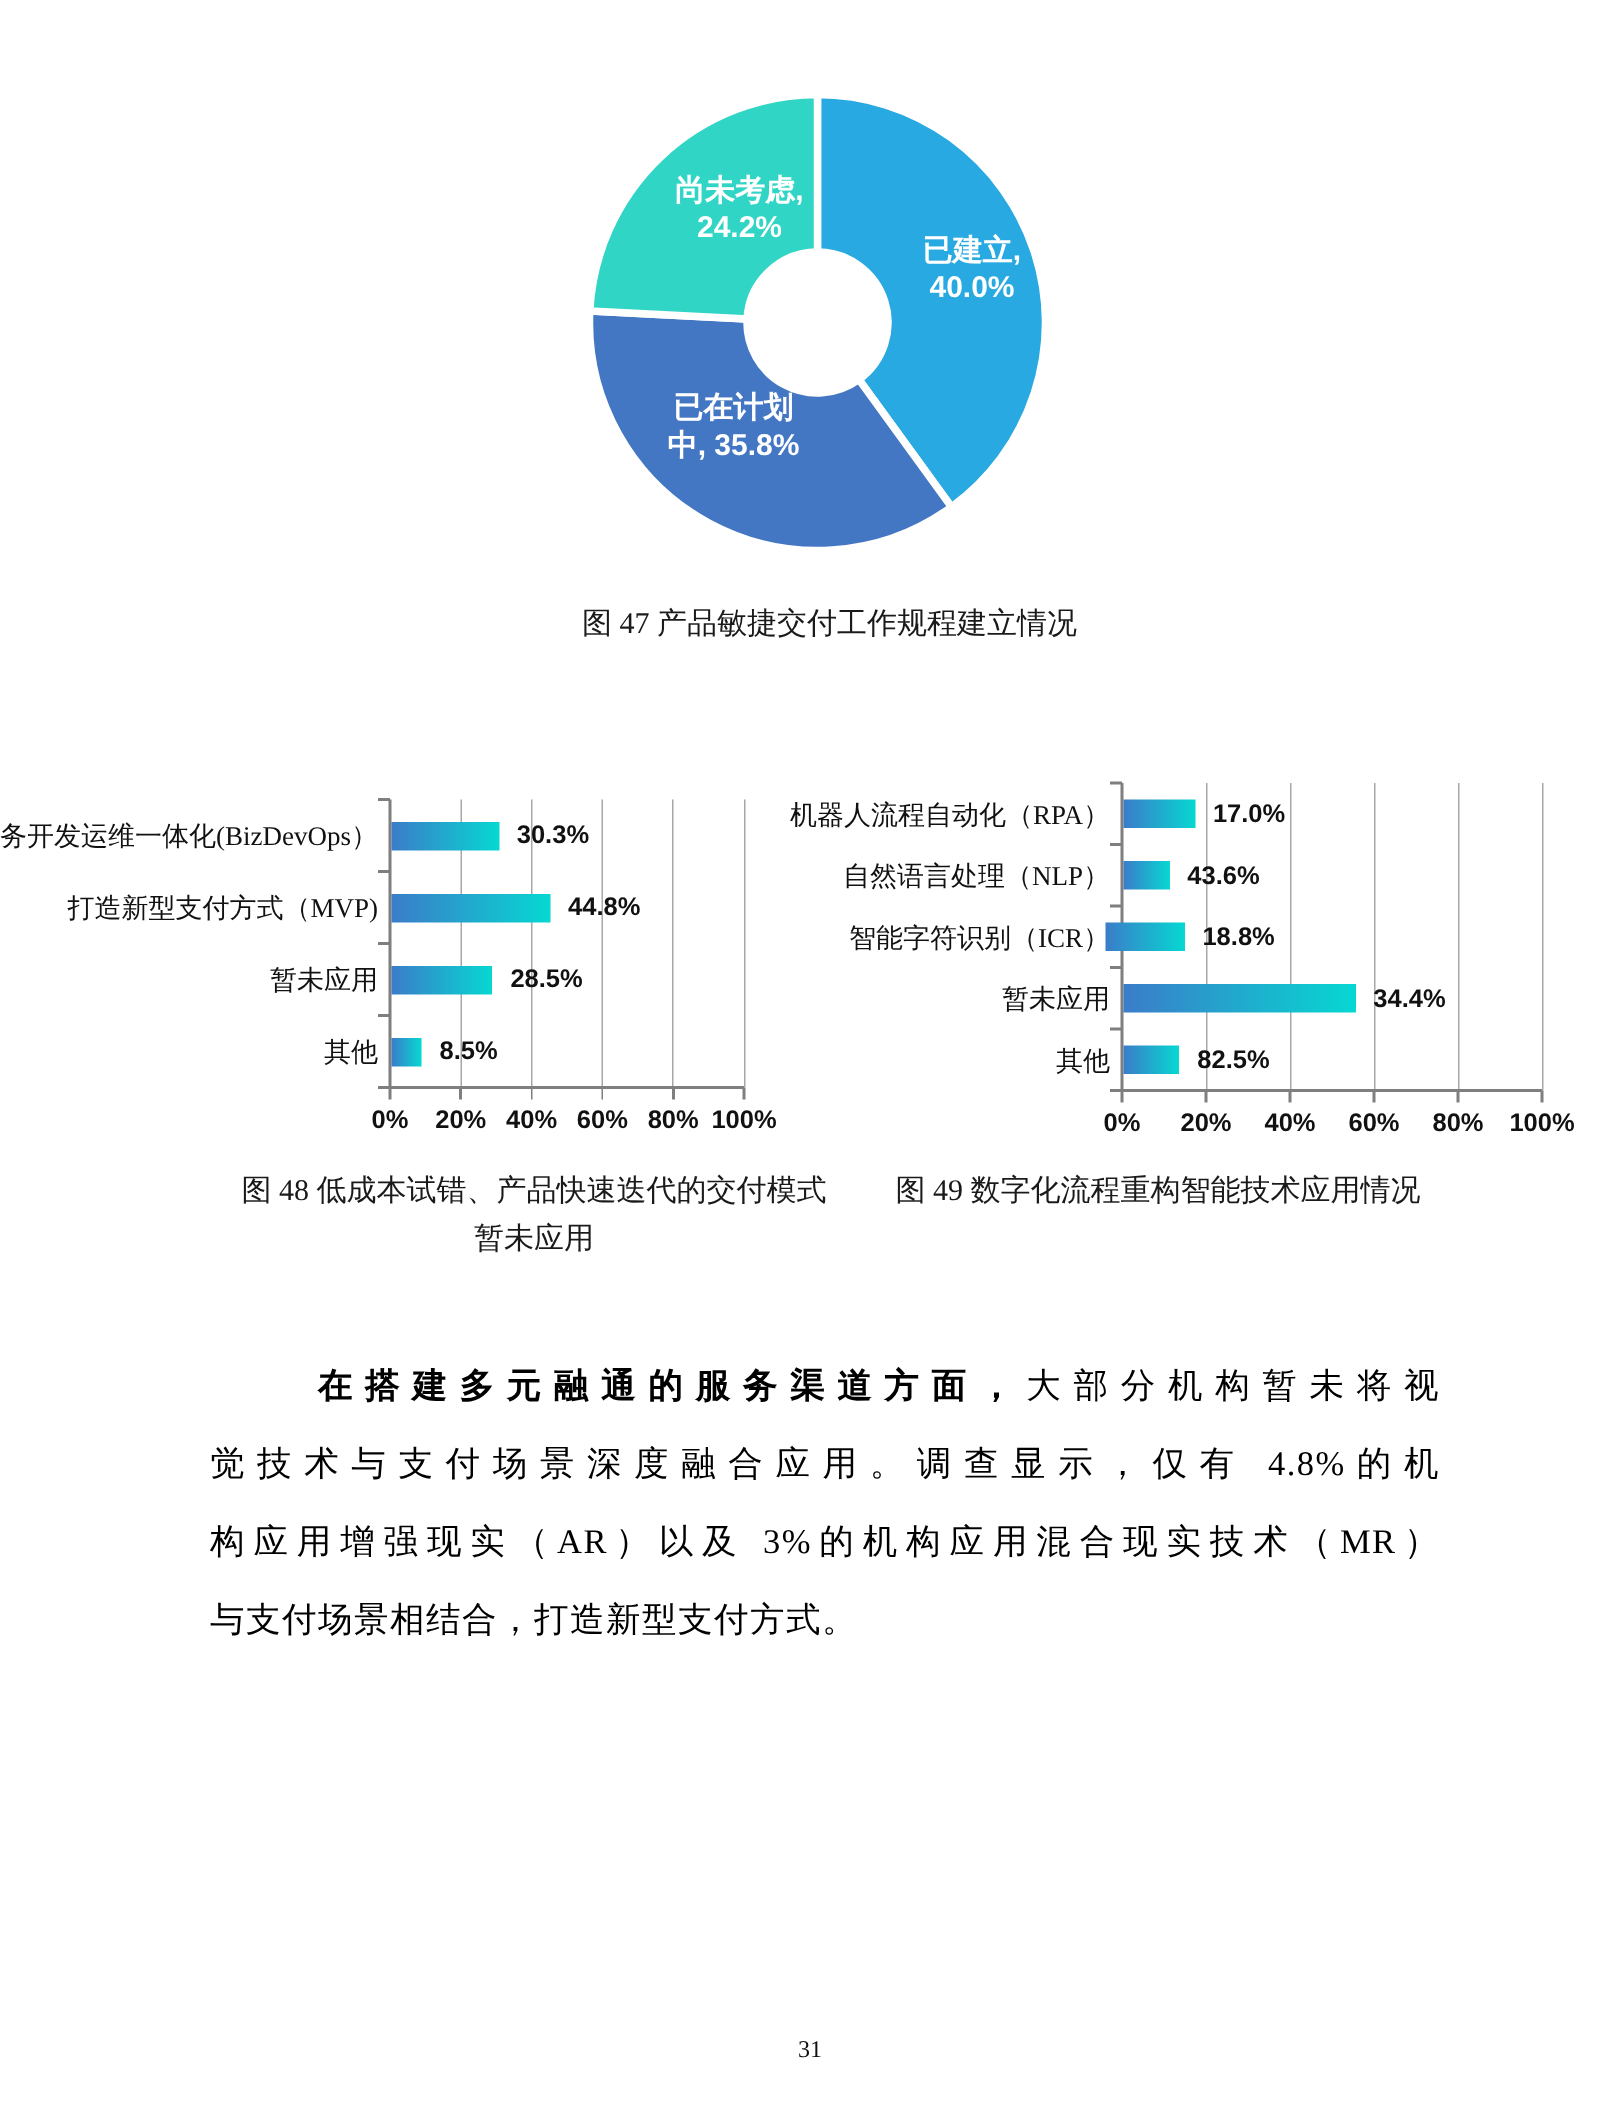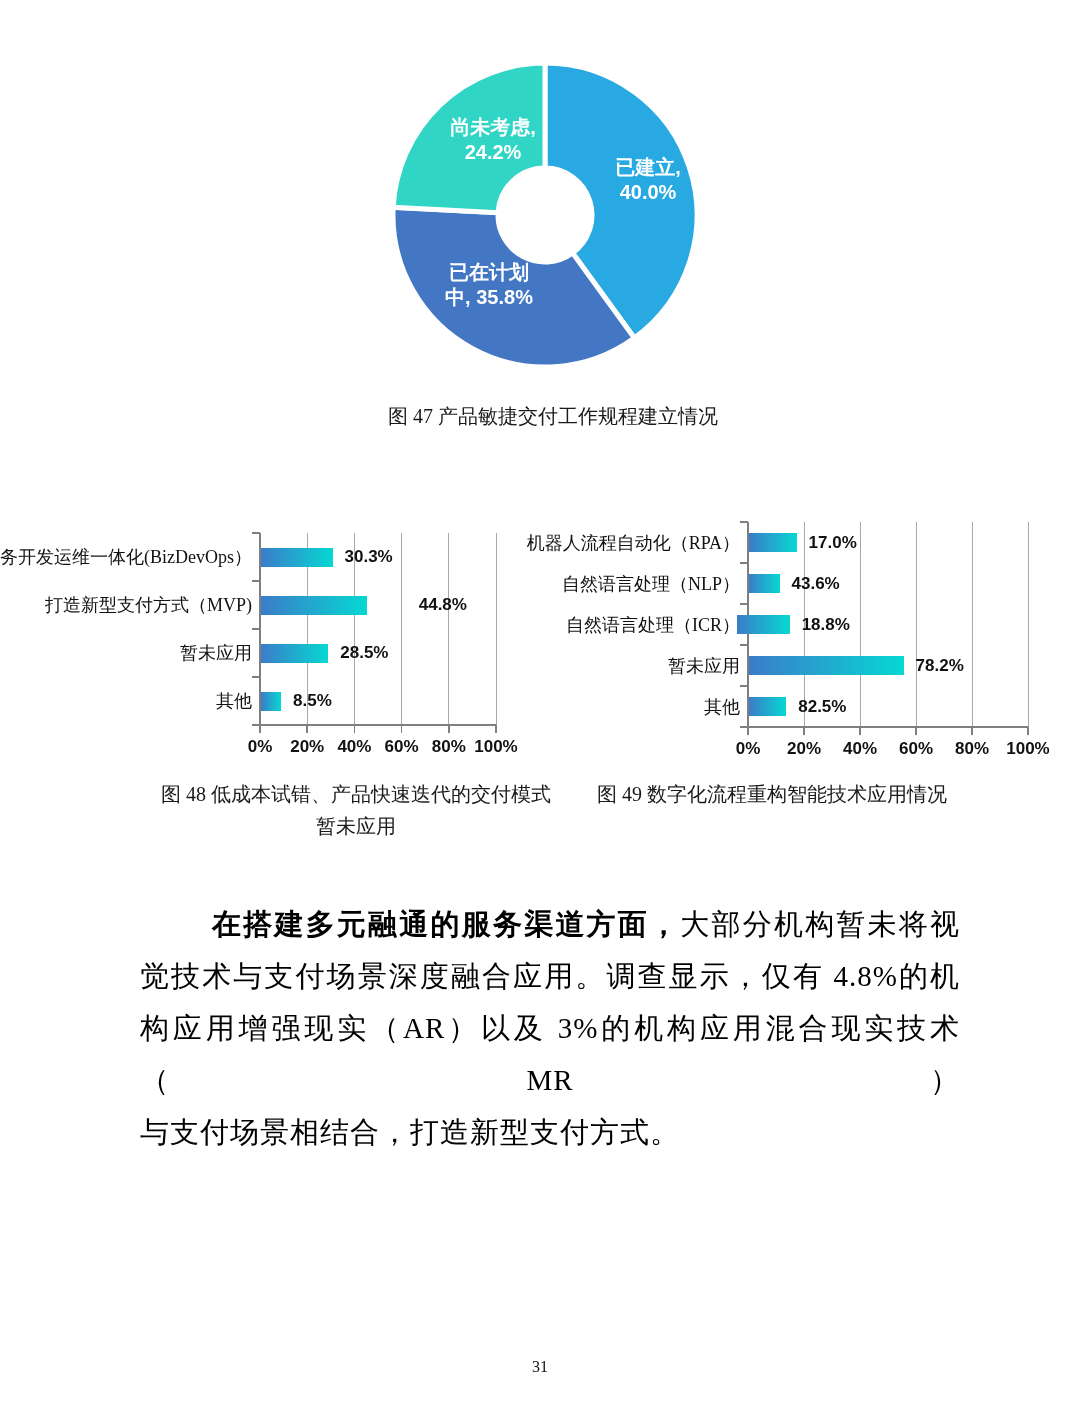--- a/index.html
+++ b/index.html
@@ -33,21 +33,21 @@
   .bar{position:absolute;}
   .bar-value{position:absolute;top:50%;transform:translateY(-50%);
              font-family:"Liberation Sans",sans-serif;font-weight:bold;
              font-size:17px;color:#111111;white-space:nowrap;}
   .tick-label{position:absolute;transform:translateX(-50%);
               font-family:"Liberation Sans",sans-serif;font-weight:bold;
               font-size:17px;color:#111111;white-space:nowrap;}
 
   
   .body-text{position:absolute;left:140px;top:898px;width:820px;
-             font-size:29px;line-height:52px;color:#000000;letter-spacing:1px;}
+             font-size:23px;line-height:52px;color:#000000;letter-spacing:1px;}
   .para-line{text-align:justify;text-align-last:justify;}
   .para-line.first{text-indent:72px;}
   .para-line.last{text-align-last:left;}
   .seg-bold{font-weight:bold;}
 
   .page-number{position:absolute;left:0;top:1358px;width:1080px;text-align:center;
                font-size:16px;color:#111111;}
 </style>
 </head>
 <body>
@@ -103,21 +103,21 @@
         <div class="bar-label" style="width: 252px;">业务开发运维一体化(BizDevOps）</div>
         <div class="bar-track" style="left: 252px; width: 236px;">
           <div class="bar" style="left: 1px; top: 14.5px; width: 71.508px; height: 19px; background: linear-gradient(90deg, rgb(59, 124, 201), rgb(6, 216, 210));"></div>
           <div class="bar-value" style="left: 84.508px;">30.3%</div>
         </div>
       </div>
       <div class="bar-row" style="top: 48px; height: 48px;">
         <div class="bar-label" style="width: 252px;">打造新型支付方式（MVP)</div>
         <div class="bar-track" style="left: 252px; width: 236px;">
           <div class="bar" style="left: 1px; top: 14.5px; width: 105.728px; height: 19px; background: linear-gradient(90deg, rgb(59, 124, 201), rgb(6, 216, 210));"></div>
-          <div class="bar-value" style="left: 118.728px; margin-left: 40px;">44.8%</div>
+          <div class="bar-value" style="left: 118.728px;">44.8%</div>
         </div>
       </div>
       <div class="bar-row" style="top: 96px; height: 48px;">
         <div class="bar-label" style="width: 252px;">暂未应用</div>
         <div class="bar-track" style="left: 252px; width: 236px;">
           <div class="bar" style="left: 1px; top: 14.5px; width: 67.26px; height: 19px; background: linear-gradient(90deg, rgb(59, 124, 201), rgb(6, 216, 210));"></div>
           <div class="bar-value" style="left: 80.26px;">28.5%</div>
         </div>
       </div>
       <div class="bar-row" style="top: 144px; height: 48px;">
@@ -164,31 +164,31 @@
         </div>
       </div>
       <div class="bar-row" style="top: 41px; height: 41px;">
         <div class="bar-label" style="width: 208px;">自然语言处理（NLP）</div>
         <div class="bar-track" style="left: 208px; width: 280px;">
           <div class="bar" style="left: 1px; top: 11px; width: 30.52px; height: 19px; background: linear-gradient(90deg, rgb(59, 124, 201), rgb(6, 216, 210));"></div>
           <div class="bar-value" style="left: 43.52px;">43.6%</div>
         </div>
       </div>
       <div class="bar-row" style="top: 82px; height: 41px;">
-        <div class="bar-label" style="width: 208px;">自然语言处理（ICR）</div>
+        <div class="bar-label" style="width: 208px;">智能字符识别（ICR）</div>
         <div class="bar-track" style="left: 196px; width: 280px;">
           <div class="bar" style="left: 1px; top: 11px; width: 52.64px; height: 19px; background: linear-gradient(90deg, rgb(59, 124, 201), rgb(6, 216, 210));"></div>
           <div class="bar-value" style="left: 65.64px;">18.8%</div>
         </div>
       </div>
       <div class="bar-row" style="top: 123px; height: 41px;">
         <div class="bar-label" style="width: 208px;">暂未应用</div>
         <div class="bar-track" style="left: 208px; width: 280px;">
           <div class="bar" style="left: 1px; top: 11px; width: 154.56px; height: 19px; background: linear-gradient(90deg, rgb(59, 124, 201), rgb(6, 216, 210));"></div>
-          <div class="bar-value" style="left: 167.56px;">78.2%</div>
+          <div class="bar-value" style="left: 167.56px;">34.4%</div>
         </div>
       </div>
       <div class="bar-row" style="top: 164px; height: 41px;">
         <div class="bar-label" style="width: 208px;">其他</div>
         <div class="bar-track" style="left: 208px; width: 280px;">
           <div class="bar" style="left: 1px; top: 11px; width: 37.24px; height: 19px; background: linear-gradient(90deg, rgb(59, 124, 201), rgb(6, 216, 210));"></div>
           <div class="bar-value" style="left: 50.24px;">82.5%</div>
         </div>
       </div>
       <div class="tick-label" style="left: 208px; top: 217px;">0%</div>

